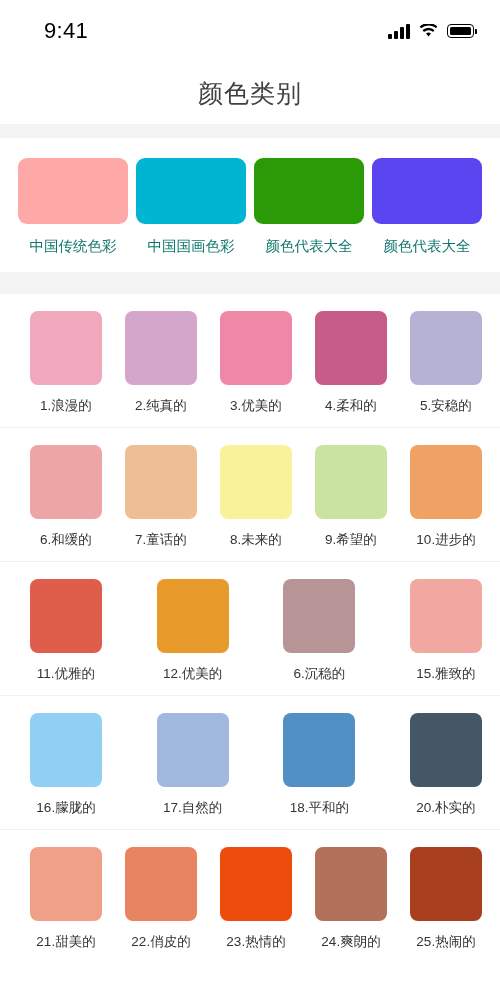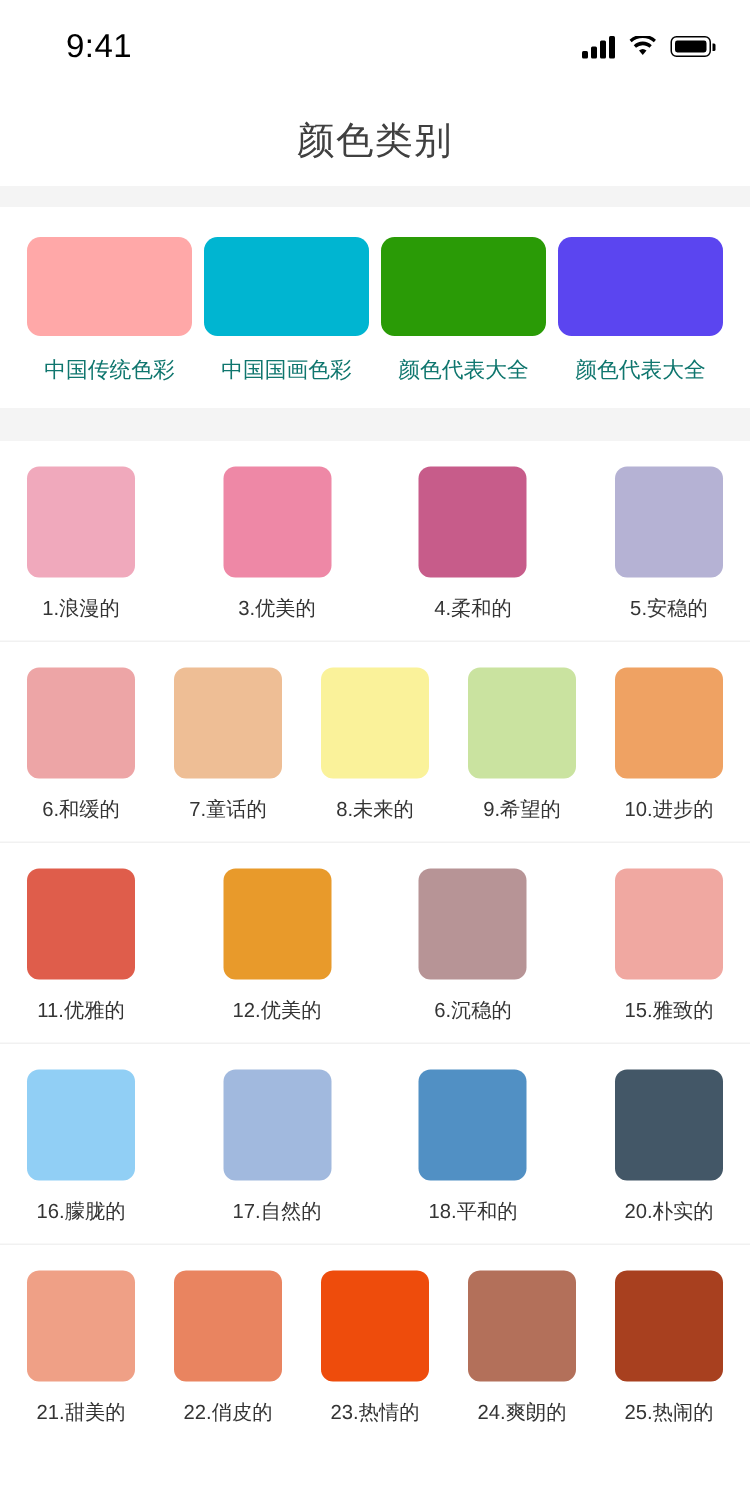--- a/index.html
+++ b/index.html
@@ -55,21 +55,21 @@
     padding:20px 18px 16px 18px; background:#ffffff;
   }
   .cat { width:110px; display:flex; flex-direction:column; align-items:center; }
   .cat-swatch { width:110px; height:66px; border-radius:9px; }
   .cat-label { margin-top:13px; font-size:14.5px; color:#0f766e; white-space:nowrap; }
 
   
   .grid { background:#ffffff; }
   .grid-row {
     display:flex; justify-content:space-between;
-    padding:17px 18px 12px 18px;
+    padding:17px 18px 12px 30px;
     border-bottom:1px solid #f1f1f1;
   }
   .grid-row:last-child { border-bottom:none;text-align:center; }
   .cell { width:72px; display:flex; flex-direction:column; align-items:center; }
   .cell-swatch { width:72px; height:74px; border-radius:8px; }
   .cell-label { margin-top:12px; font-size:13.5px; color:#343434; white-space:nowrap; }
 </style>
 </head>
 <body>
 
@@ -124,20 +124,24 @@
 
   <div class="band tall"></div>
 
   <div class="grid">
       <div class="grid-row">
         <div class="cell">
           <div class="cell-swatch" style="background: rgb(240, 169, 188);"></div>
           <div class="cell-label">1.浪漫的</div>
         </div>
         <div class="cell">
+          <div class="cell-swatch" style="background: rgb(213, 166, 204);"></div>
+          <div class="cell-label">2.纯真的</div>
+        </div>
+        <div class="cell">
           <div class="cell-swatch" style="background: rgb(238, 136, 166);"></div>
           <div class="cell-label">3.优美的</div>
         </div>
         <div class="cell">
           <div class="cell-swatch" style="background: rgb(199, 92, 138);"></div>
           <div class="cell-label">4.柔和的</div>
         </div>
         <div class="cell">
           <div class="cell-swatch" style="background: rgb(181, 178, 212);"></div>
           <div class="cell-label">5.安稳的</div>

